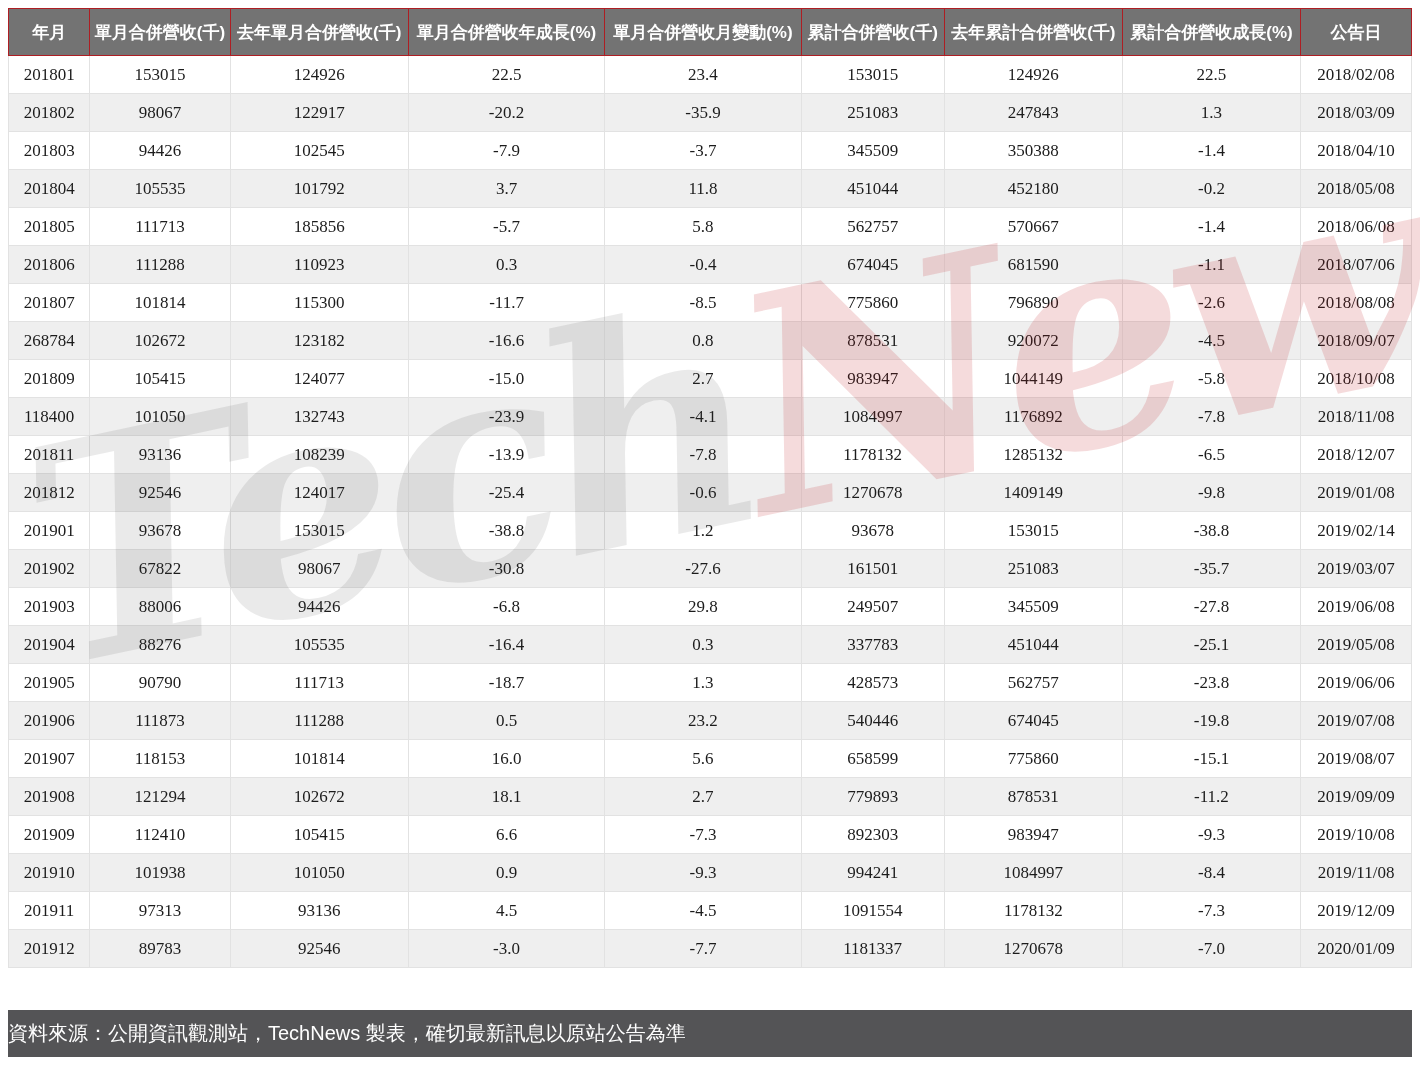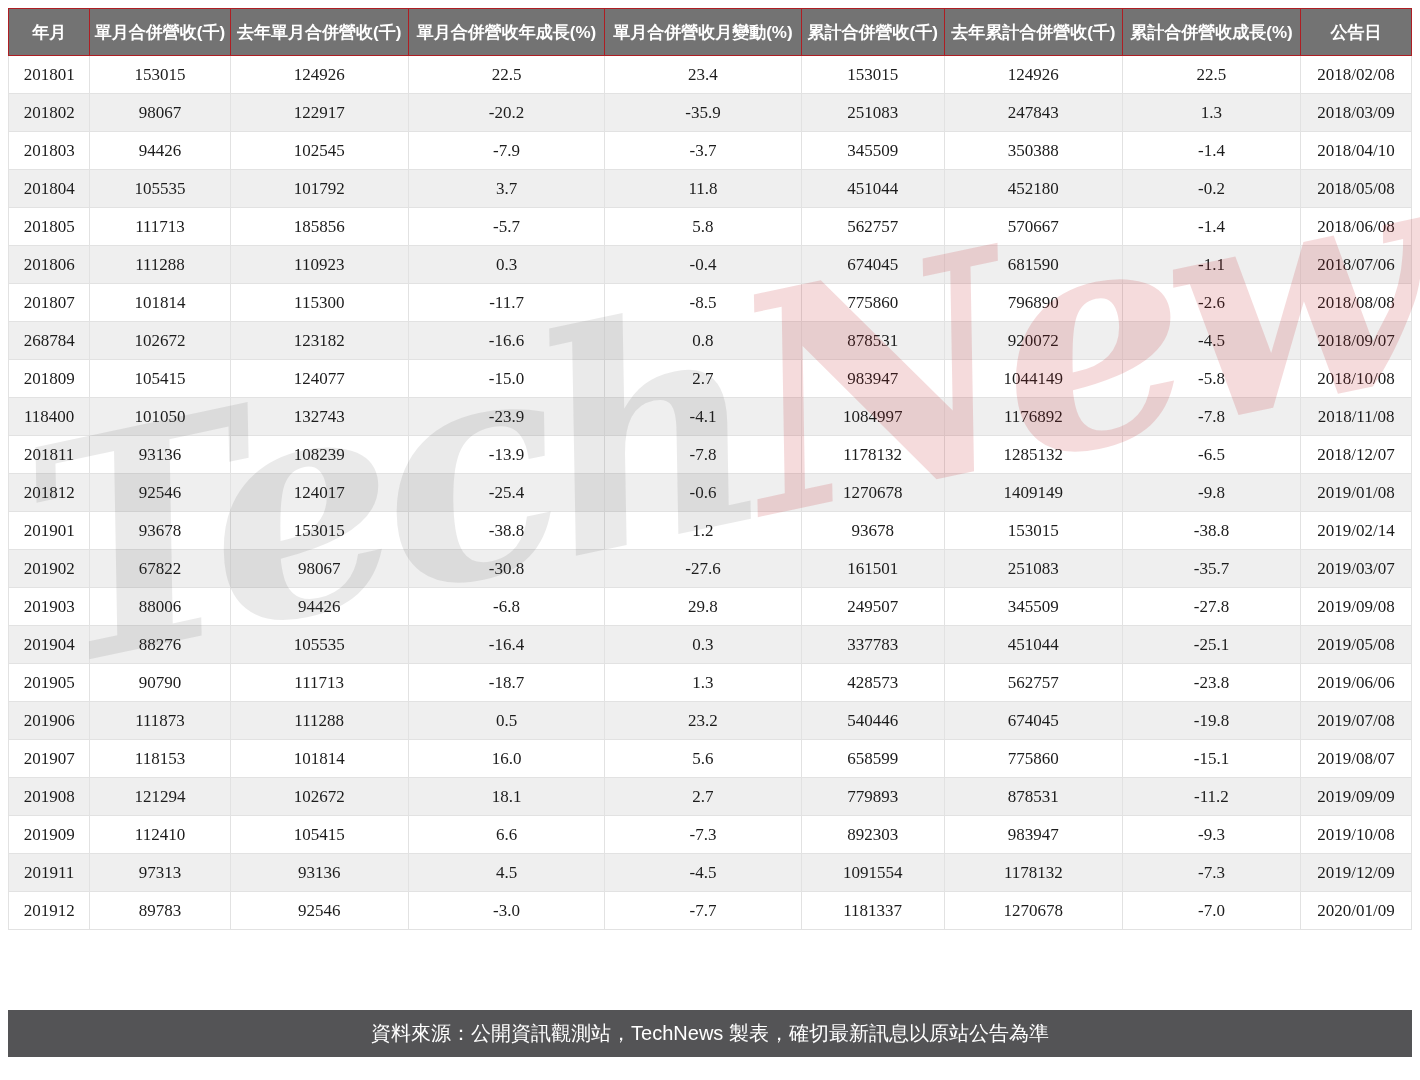--- a/index.html
+++ b/index.html
@@ -36,21 +36,21 @@
     font-style:italic;font-weight:bold;
     font-size:300px;line-height:1;letter-spacing:-14px;
     pointer-events:none;z-index:2;white-space:nowrap;
   }
   .wm-tech{color:rgba(60,60,60,0.11);}
   .wm-news{color:rgba(190,30,40,0.16);}
 
   .footer-bar{
     position:absolute;left:8px;top:1010px;width:1404px;height:47px;
     background:#545456;color:#ffffff;
-    display:flex;align-items:center;justify-content:center;
+    display:flex;align-items:center;
     font-family:"Liberation Sans","DejaVu Sans",sans-serif;
     font-size:20px;z-index:3;
   }
 </style>
 </head>
 <body>
 
 <div class="page">
   <table class="revenue">
     <colgroup>
@@ -234,21 +234,21 @@
         </tr>
         <tr>
           <td>201903</td>
           <td>88006</td>
           <td>94426</td>
           <td>-6.8</td>
           <td>29.8</td>
           <td>249507</td>
           <td>345509</td>
           <td>-27.8</td>
-          <td>2019/09/08</td>
+          <td>2019/06/08</td>
         </tr>
         <tr>
           <td>201904</td>
           <td>88276</td>
           <td>105535</td>
           <td>-16.4</td>
           <td>0.3</td>
           <td>337783</td>
           <td>451044</td>
           <td>-25.1</td>
@@ -303,20 +303,31 @@
           <td>112410</td>
           <td>105415</td>
           <td>6.6</td>
           <td>-7.3</td>
           <td>892303</td>
           <td>983947</td>
           <td>-9.3</td>
           <td>2019/10/08</td>
         </tr>
         <tr>
+          <td>201910</td>
+          <td>101938</td>
+          <td>101050</td>
+          <td>0.9</td>
+          <td>-9.3</td>
+          <td>994241</td>
+          <td>1084997</td>
+          <td>-8.4</td>
+          <td>2019/11/08</td>
+        </tr>
+        <tr>
           <td>201911</td>
           <td>97313</td>
           <td>93136</td>
           <td>4.5</td>
           <td>-4.5</td>
           <td>1091554</td>
           <td>1178132</td>
           <td>-7.3</td>
           <td>2019/12/09</td>
         </tr>

